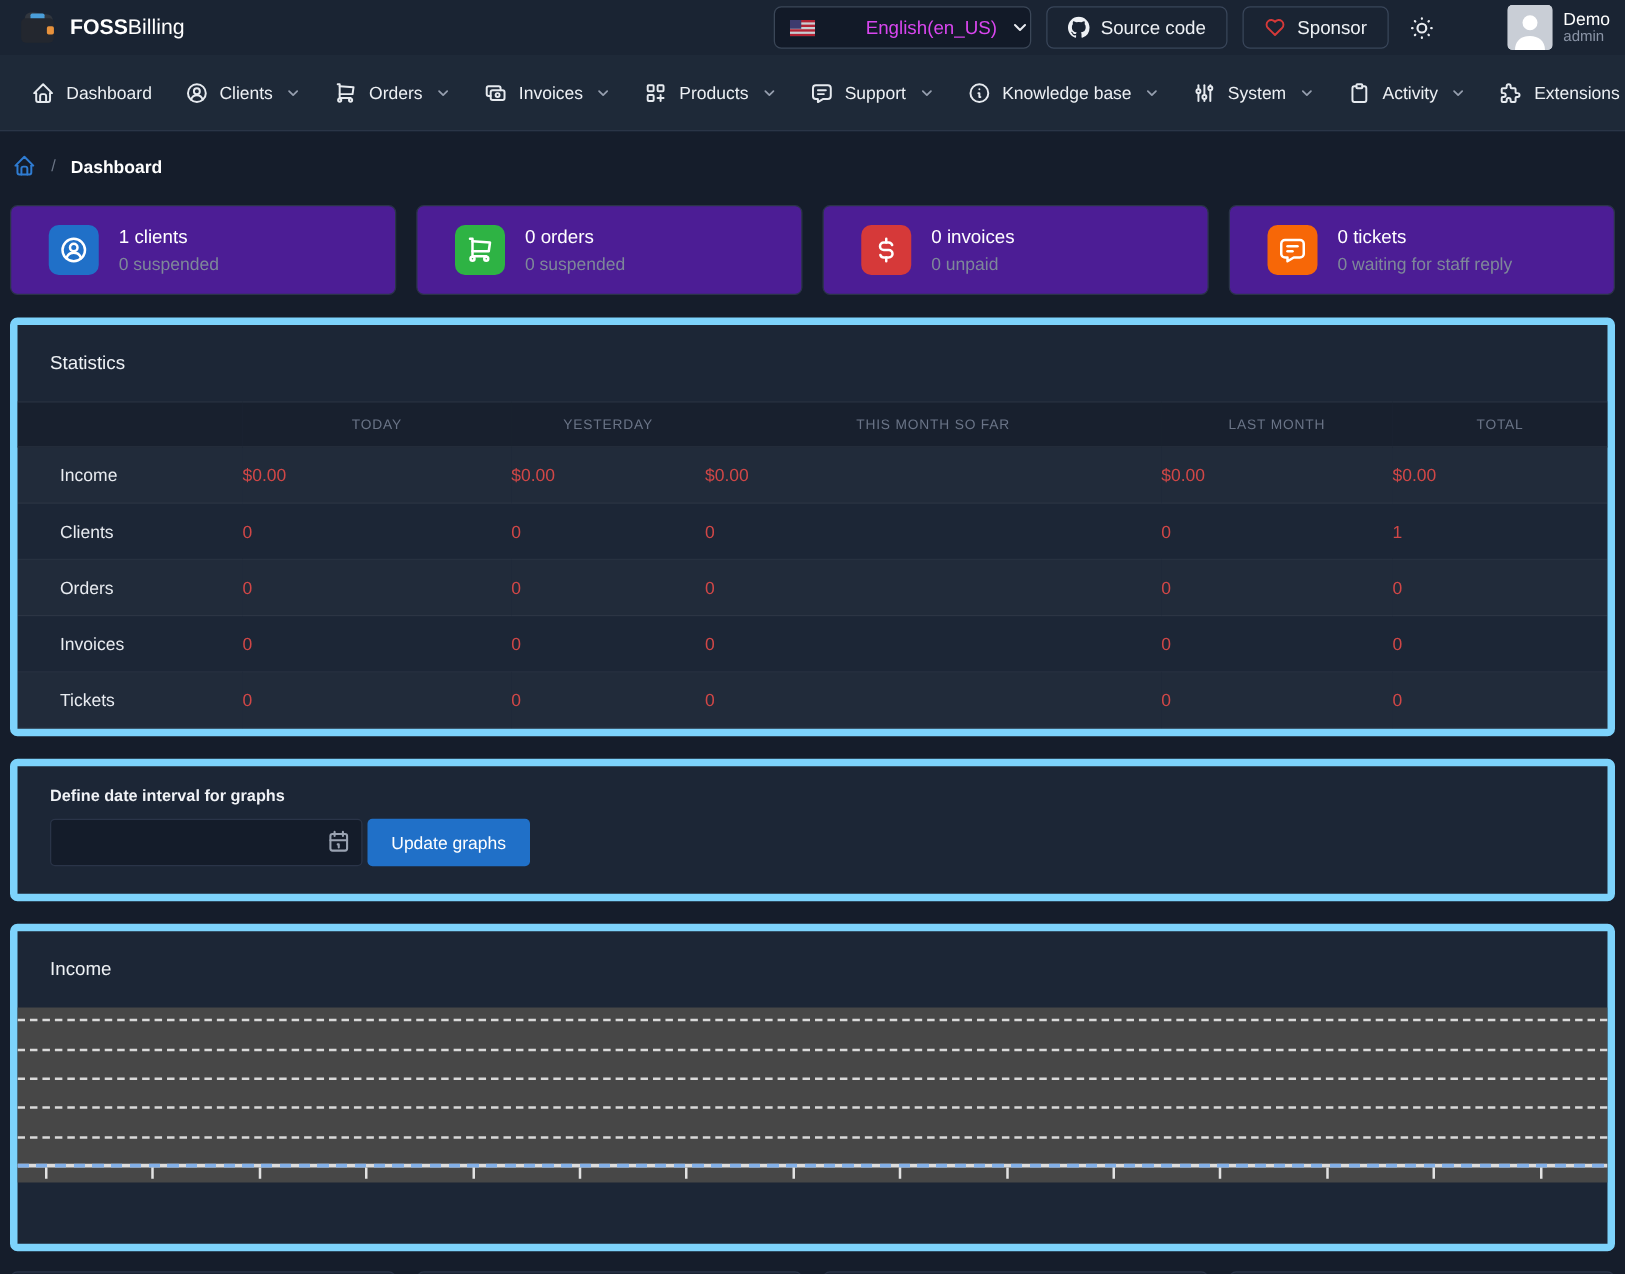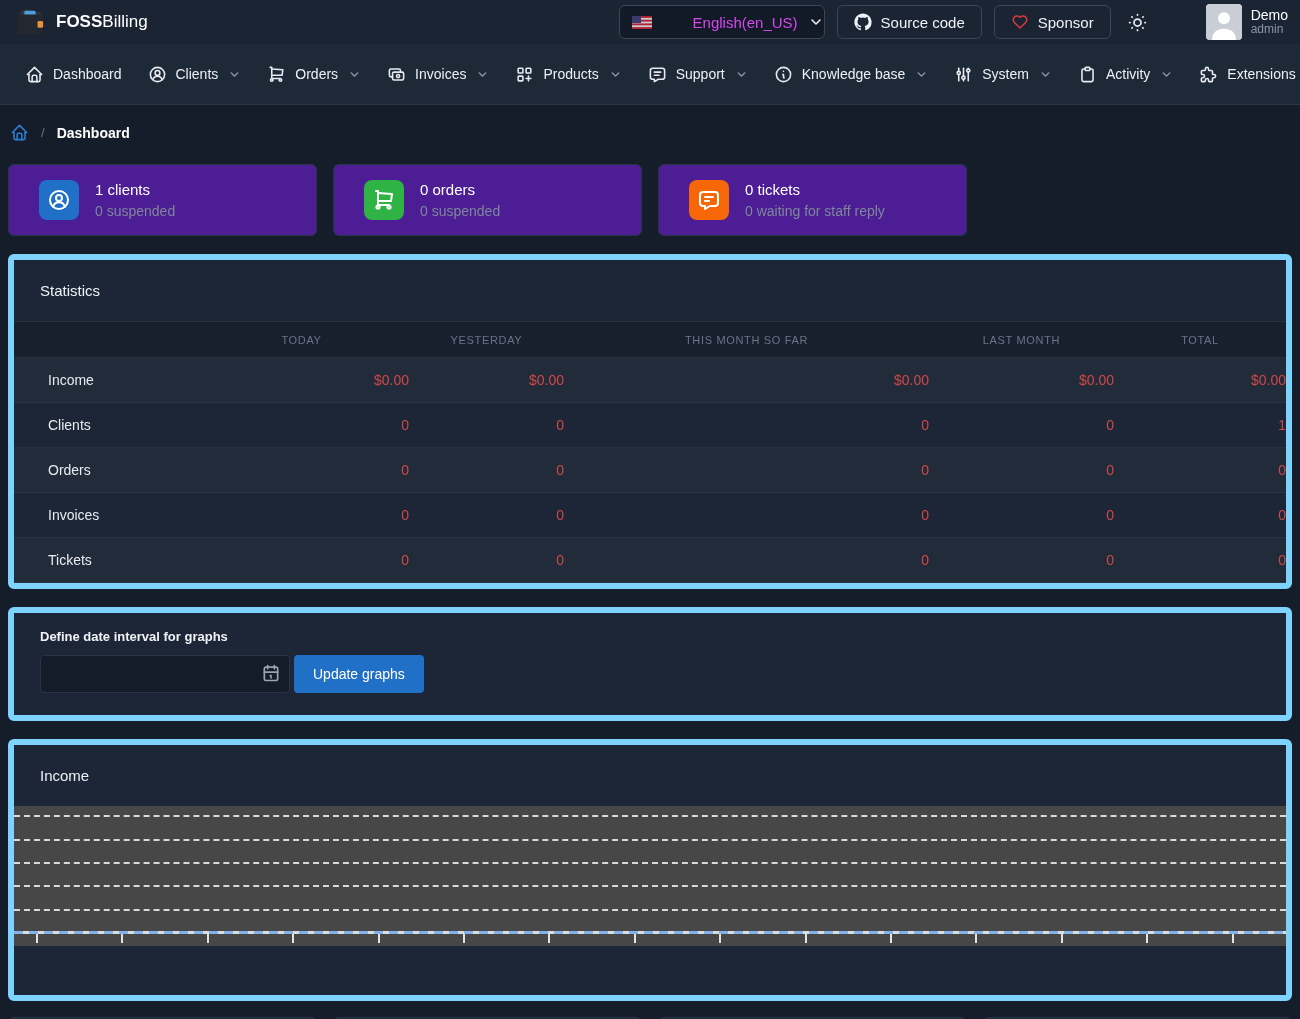--- a/index.html
+++ b/index.html
@@ -97,21 +97,21 @@
   table.stats col.c4 { width:185px; }
   thead tr { background:#18202e; height:36px; }
   thead th {
     font-size:11px; font-weight:normal; color:#6a7487;
     letter-spacing:.06em; text-align:center;
     border-top:1px solid #27313f; border-bottom:1px solid #27313f;
   }
   thead th:first-child { text-align:left; padding-left:34px; }
   tbody tr { height:45px; border-bottom:1px solid rgba(255,255,255,.05); }
   tbody tr:nth-child(odd) { background:rgba(255,255,255,.022); }
-  tbody td { text-align:right; font-size:14px; color:#d04747; }
+  tbody td { text-align:left; font-size:14px; color:#d04747; }
   tbody td:first-child { text-align:left; padding-left:34px; color:#e8ebf0; }
 
   
   .date-panel { padding:16px 26px 22px; }
   .date-label { font-size:13px; font-weight:bold; color:#f0f2f6; margin-bottom:11px; }
   .date-row { display:flex; align-items:center; }
   .date-input-wrap { position:relative; width:250px; }
   .date-input {
     width:250px; height:38px; background:#141c2a;
     border:1px solid #2a3448; border-radius:4px;
@@ -409,20 +409,32 @@
       <svg width="24" height="24" viewBox="0 0 24 24" fill="none" stroke="#ffffff" stroke-width="2" stroke-linecap="round" stroke-linejoin="round">
           <circle cx="6" cy="19" r="1.6"></circle>
           <circle cx="17" cy="19" r="1.6"></circle>
           <path d="M17 17h-11v-14h-2"></path>
           <path d="M6 5l14 1l-1 7h-13"></path>
         </svg>
     </span>
     <span class="card-text">
       <div class="card-title">0 orders</div>
       <div class="card-sub">0 suspended</div>
+    </span>
+  </div>
+  <div class="card">
+    <span class="card-icon" style="background:#d63939">
+      <svg width="24" height="24" viewBox="0 0 24 24" fill="none" stroke="#ffffff" stroke-width="2" stroke-linecap="round" stroke-linejoin="round">
+          <path d="M16.7 8a3 3 0 0 0 -2.7 -2h-4a3 3 0 0 0 0 6h4a3 3 0 0 1 0 6h-4a3 3 0 0 1 -2.7 -2"></path>
+          <path d="M12 3v3m0 12v3"></path>
+        </svg>
+    </span>
+    <span class="card-text">
+      <div class="card-title">0 invoices</div>
+      <div class="card-sub">0 unpaid</div>
     </span>
   </div>
   <div class="card">
     <span class="card-icon" style="background:#f76707">
       <svg width="24" height="24" viewBox="0 0 24 24" fill="none" stroke="#ffffff" stroke-width="2" stroke-linecap="round" stroke-linejoin="round">
           <path d="M8 9h8"></path>
           <path d="M8 13h4"></path>
           <path d="M18 4a3 3 0 0 1 3 3v8a3 3 0 0 1 -3 3h-5l-5 3v-3h-2a3 3 0 0 1 -3 -3v-8a3 3 0 0 1 3 -3h12z"></path>
         </svg>
     </span>

